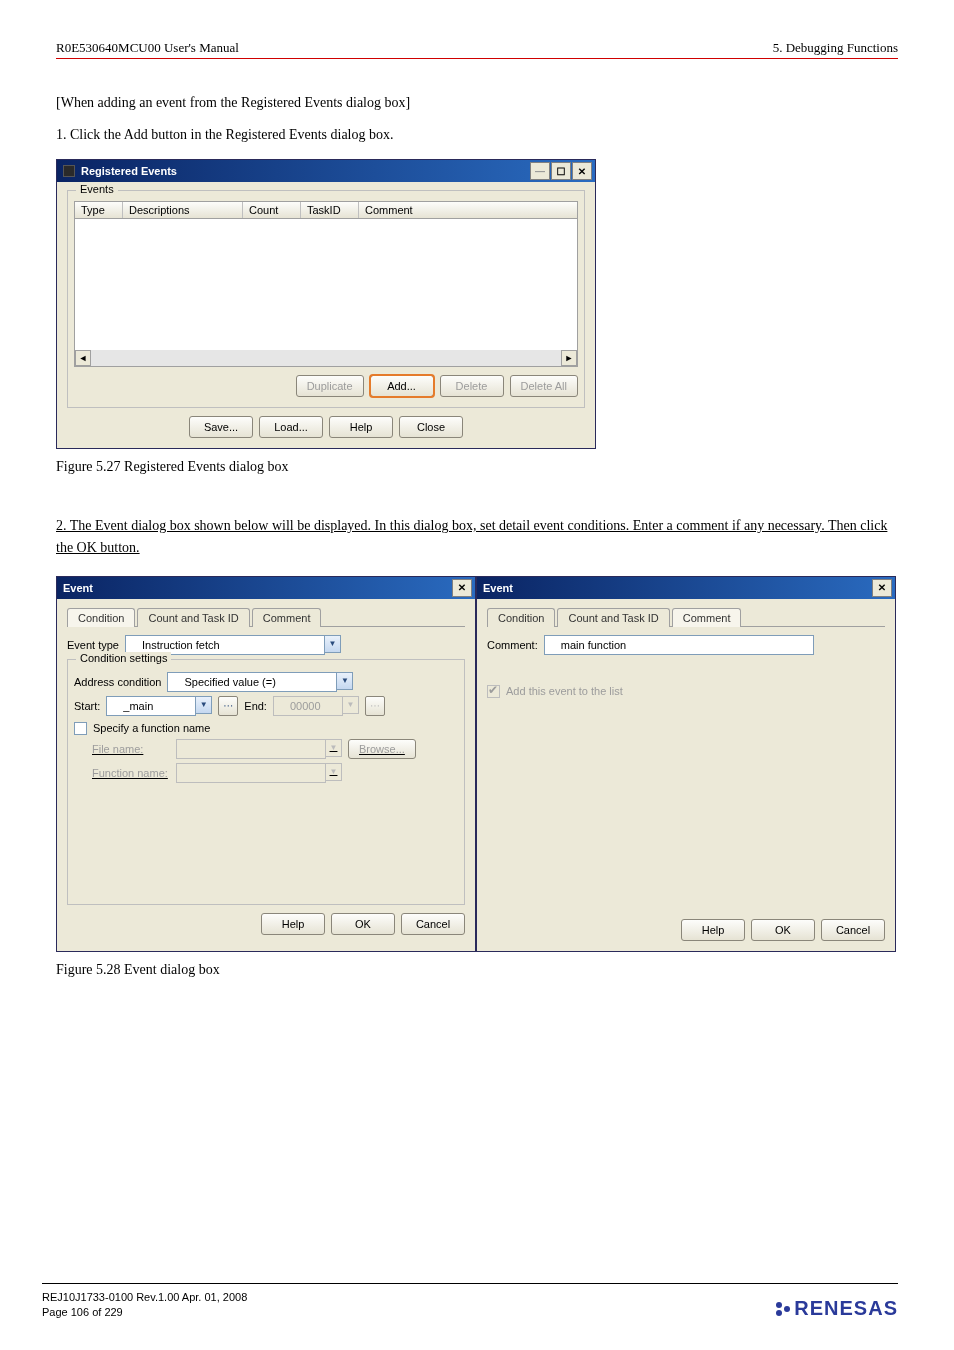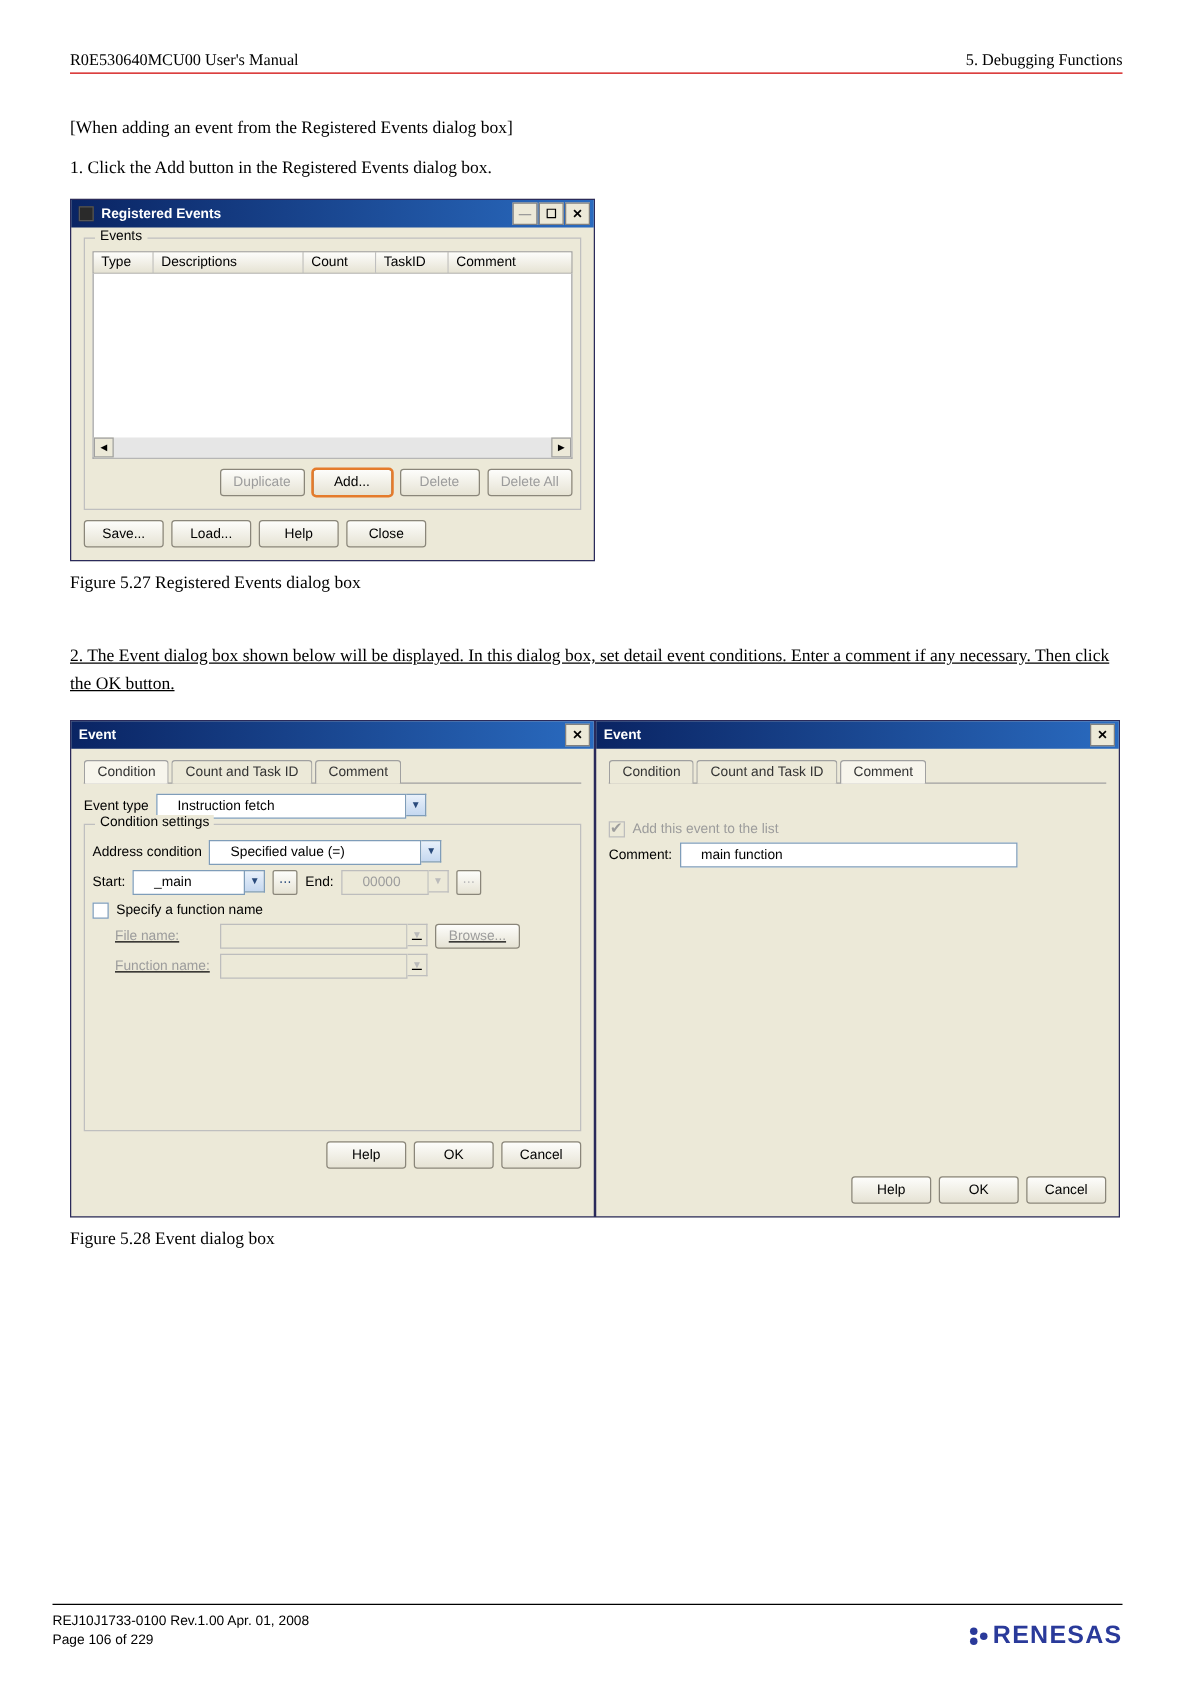--- a/index.html
+++ b/index.html
@@ -116,21 +116,21 @@
     border: 1px solid #8a867a;
     border-radius: 3px;
     cursor: default;
     min-width: 64px;
   }
   .btn.dis { color:#9c9c9c; }
   .btn.hl { outline: 2px solid #e57b2b; outline-offset: -1px; }
 
   .row { display:flex; gap:6px; }
   .row.right { justify-content:flex-end; }
-  .row.between { justify-content:flex-start; }
+  .row.between { justify-content:center; }
 
   .tabs { display:flex; border-bottom:1px solid #a0a0a0; margin-bottom:8px; }
   .tab {
     padding:3px 10px;
     background:#ece9d8;
     border:1px solid #a0a0a0;
     border-bottom:none;
     position:relative; top:1px;
     margin-right:2px;
     border-radius:3px 3px 0 0;
@@ -199,21 +199,21 @@
 
   <div class="header-row">
     <span>R0E530640MCU00 User's Manual</span>
     <span>5. Debugging Functions</span>
   </div>
 
   <p class="body-text">[When adding an event from the Registered Events dialog box]</p>
   <p class="body-text">1. Click the Add button in the Registered Events dialog box.</p>
 
   <div class="dialog-wrap">
-    <div class="win" style="width:420px;">
+    <div class="win" style="width:540px;">
       <div class="titlebar">
         <span class="tb-left">
           <span class="icon-sq"></span>
           <span>Registered Events</span>
         </span>
         <span class="tb-btns">
           <span class="tb-btn dis">—</span>
           <span class="tb-btn">☐</span>
           <span class="tb-btn">✕</span>
         </span>
@@ -357,27 +357,27 @@
           </span>
       </div>
       <div class="client">
         <div class="tabs">
           <div class="tab">Condition</div>
           <div class="tab">Count and Task ID</div>
           <div class="tab active">Comment</div>
         </div>
 
         <div style="height:278px;">
+          <div class="field-row" style="margin-top:4px;">
+            <span class="lbl">Comment:</span>
+            <input class="input" style="width: 270px;" value="main function">
+          </div>
           <div class="field-row" style="margin-top:30px;">
             <span class="check checked dis"></span>
             <span class="lbl dis">Add this event to the list</span>
-          </div>
-          <div class="field-row" style="margin-top:4px;">
-            <span class="lbl">Comment:</span>
-            <input class="input" style="width: 270px;" value="main function">
           </div>
         </div>
 
         <div class="row right" style="margin-top:6px;">
           <button class="btn">Help</button>
           <button class="btn">OK</button>
           <button class="btn">Cancel</button>
         </div>
       </div>
     </div>

